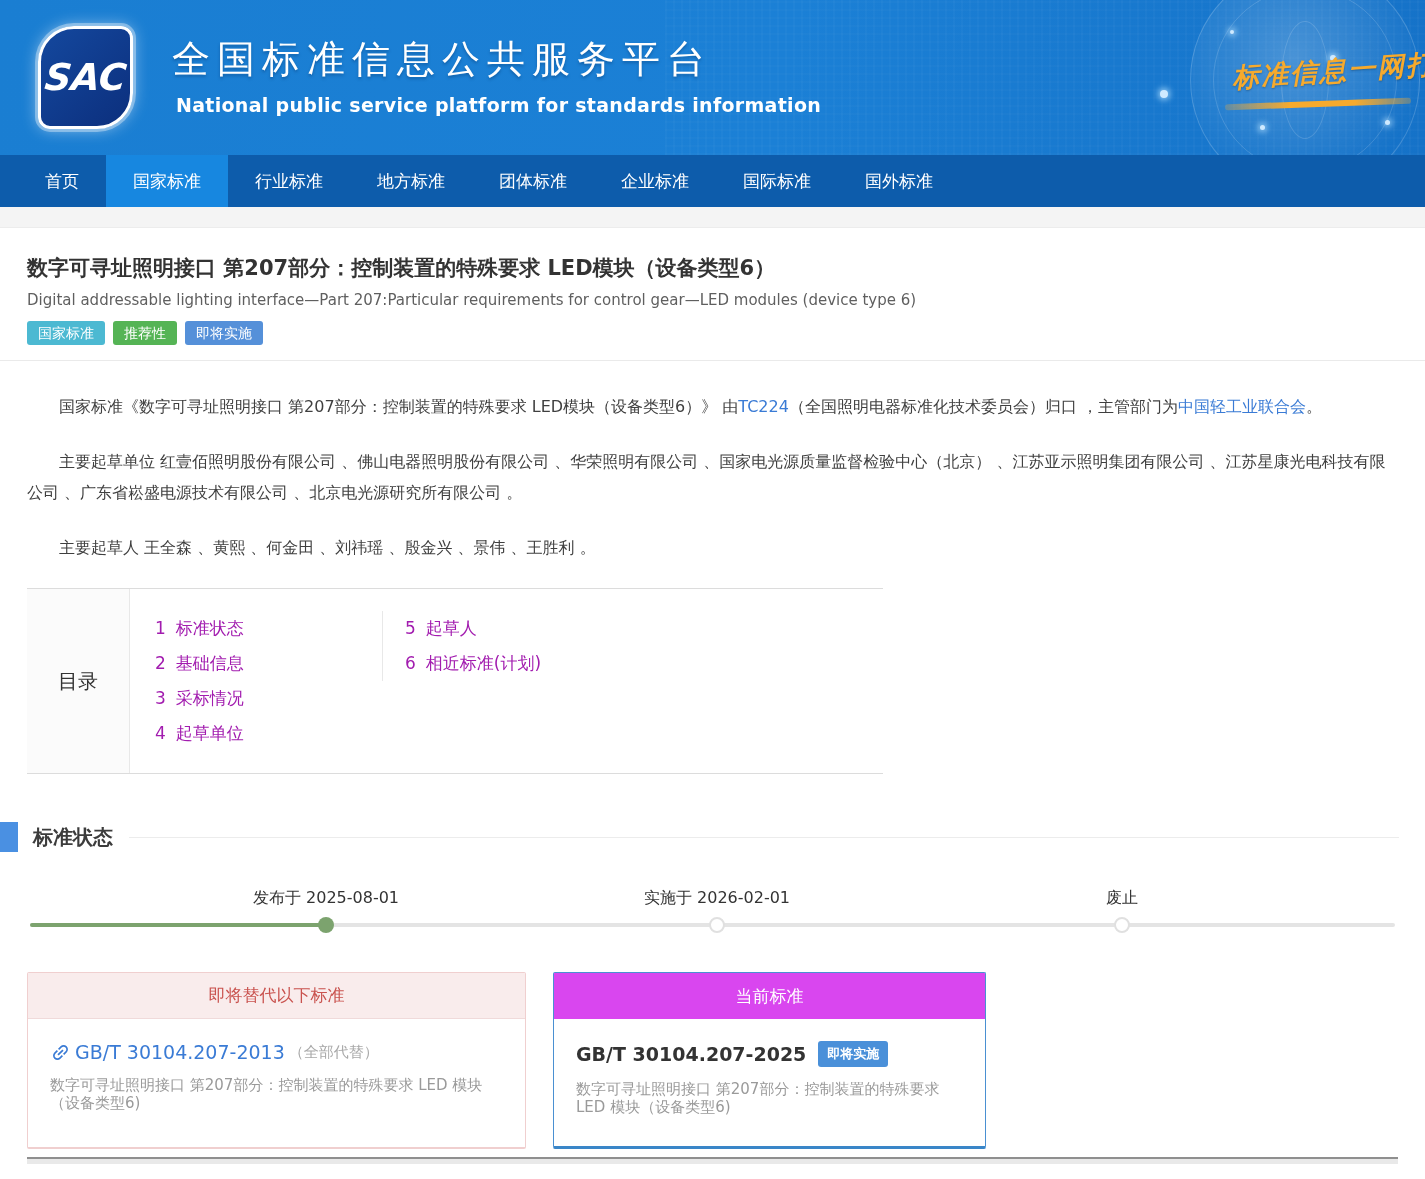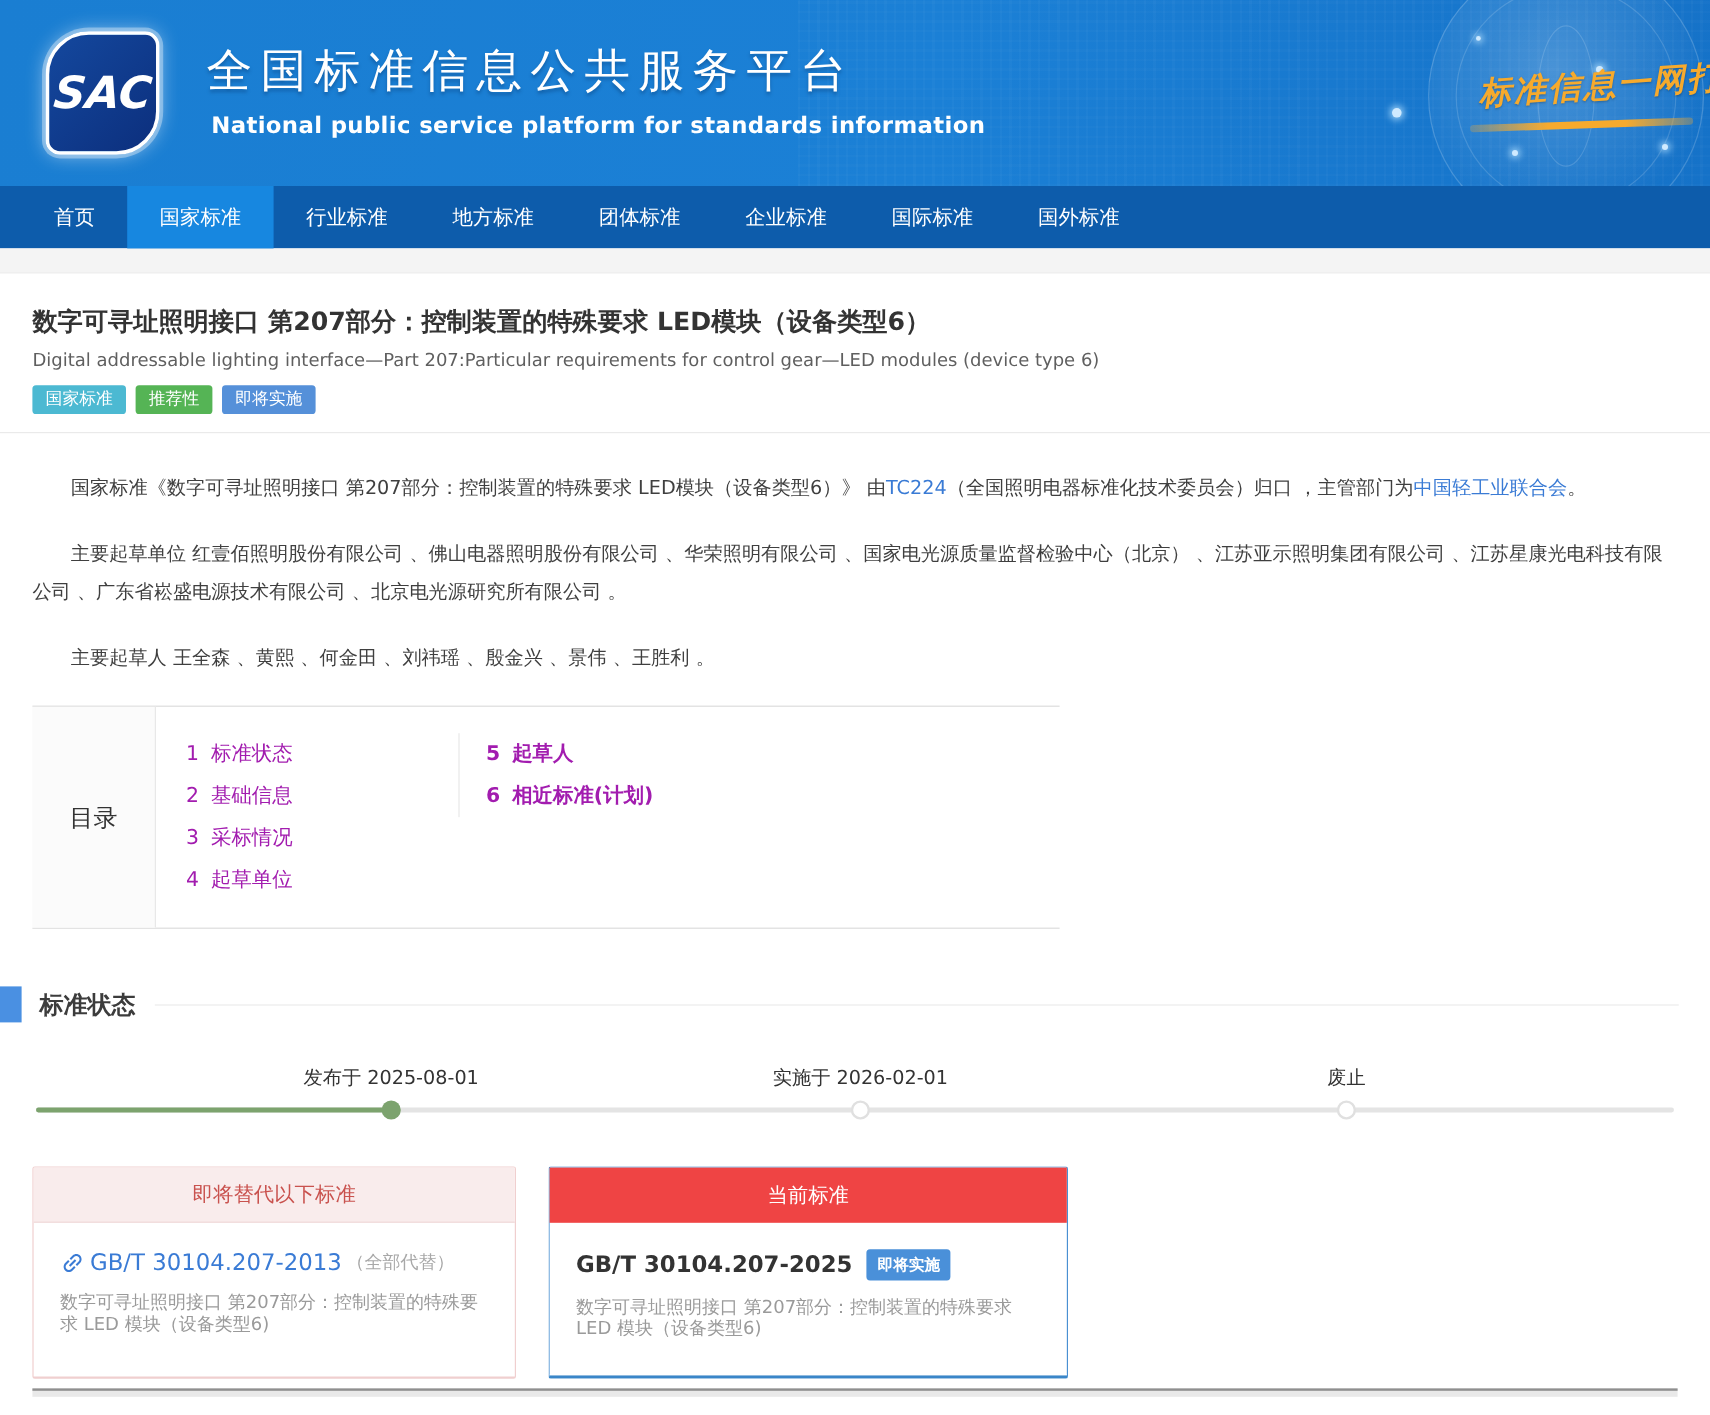--- a/index.html
+++ b/index.html
@@ -68,21 +68,21 @@
   .paras { margin-top:30px; }
   .paras p { font-size:16px; color:#3f3f3f; line-height:31px; text-indent:2em; margin-bottom:24px; }
   a.text-link { color:#3a7bd5; text-decoration:none; cursor:pointer; }
 
   
   .toc { margin-top:25px; width:856px; border-top:1px solid #dcdcdc; border-bottom:1px solid #dcdcdc; display:flex; min-height:184px; }
   .toc-label-cell { width:103px; background:#fbfbfb; border-right:1px solid #e8e8e8; display:flex; align-items:center; justify-content:center; }
   .toc-label { font-size:20px; color:#333; }
   .toc-cols { display:flex; padding:22px 0; }
   .toc-col1 { width:252px; padding-left:25px; }
-  .toc-col2 { padding-left:22px; border-left:1px solid #e8e8e8; align-self:flex-start;font-weight:bold; }
+  .toc-col2 { padding-left:22px; border-left:1px solid #e8e8e8; align-self:flex-start; }
   .toc-item { display:block; font-size:17px; color:#a21caf; line-height:35px; text-decoration:none; cursor:pointer; white-space:nowrap; }
   .toc-item .num { margin-right:10px; }
 
   
   .section-head { margin:48px -27px 0 -27px; display:flex; align-items:center; }
   .section-marker { width:18px; height:30px; background:#4a90e2; }
   .section-title { margin-left:15px; font-size:20px; font-weight:700; color:#3c3c3c; }
   .section-line { flex:1; height:1px; background:#ececec; margin-left:16px; margin-right:26px; }
 
   
@@ -90,26 +90,26 @@
   .tl-label { position:absolute; top:8px; transform:translateX(-50%); font-size:16px; color:#333; white-space:nowrap; }
   .tl-line { position:absolute; left:30px; right:30px; top:43px; height:4px; background:#e4e4e4; border-radius:2px; }
   .tl-line-done { position:absolute; left:30px; width:296px; top:43px; height:4px; background:#7ca36e; border-radius:2px; }
   .tl-dot { position:absolute; top:37px; width:16px; height:16px; border-radius:50%; transform:translateX(-50%); }
   .tl-dot.done { background:#7ca36e; }
   .tl-dot.pending { background:#fff; border:2px solid #e0e0e0; }
   .tl-p0 { left:326px; } .tl-p1 { left:717px; } .tl-p2 { left:1122px; }
 
   
   .cards { display:flex; gap:27px; margin-top:30px; }
-  .card { width:403px; min-height:177px; background:#fff; }
+  .card { width:499px; min-height:177px; background:#fff; }
   .card-replaced { border:1px solid #f0cfcf; border-bottom-width:2px; border-radius:2px; }
   .card-current  { width:433px; border:1px solid #4a90d2; border-bottom:3px solid #3a86c8; border-radius:2px; }
   .card-head { height:46px; display:flex; align-items:center; justify-content:center; font-size:17px; }
   .card-replaced .card-head { background:#f9ecec; color:#c9524e; border-bottom:1px solid #f0dada; }
-  .card-current .card-head { background:#ef4444; color:#fff; }
+  .card-current .card-head { background:#d946ef; color:#fff; }
   .card-body { padding:22px 22px 18px 22px; }
   .code-row { display:flex; align-items:center; }
   .link-icon { width:21px; height:21px; margin-right:4px; transform:rotate(-45deg); flex:none; }
   .code-link { font-size:19px; color:#3a7bd5; text-decoration:none; cursor:pointer; }
   .code-note { font-size:15px; color:#a8a8a8; margin-left:4px; }
   .code-plain { font-size:19px; color:#333; font-weight:600; }
   .impl-badge { background:#4a90d9; color:#fff; font-size:13px; font-weight:700; padding:4px 9px; border-radius:3px; margin-left:12px; }
   .card-desc { margin-top:13px; font-size:15px; color:#9a9a9a; line-height:18px; }
 
   

